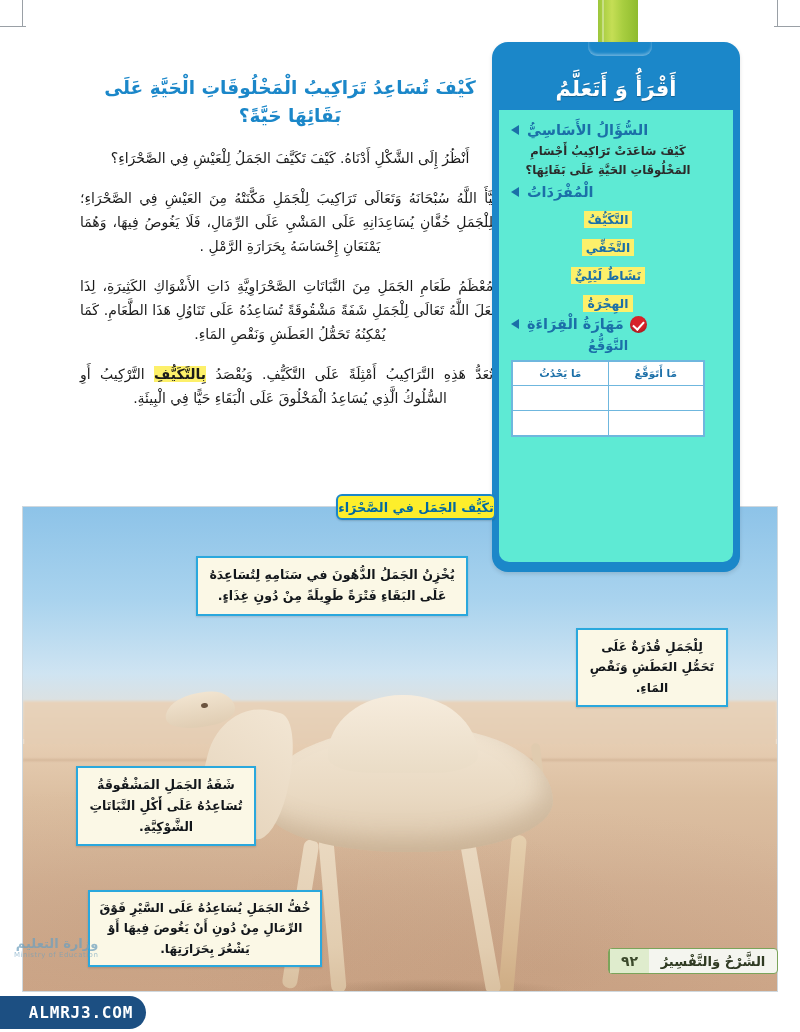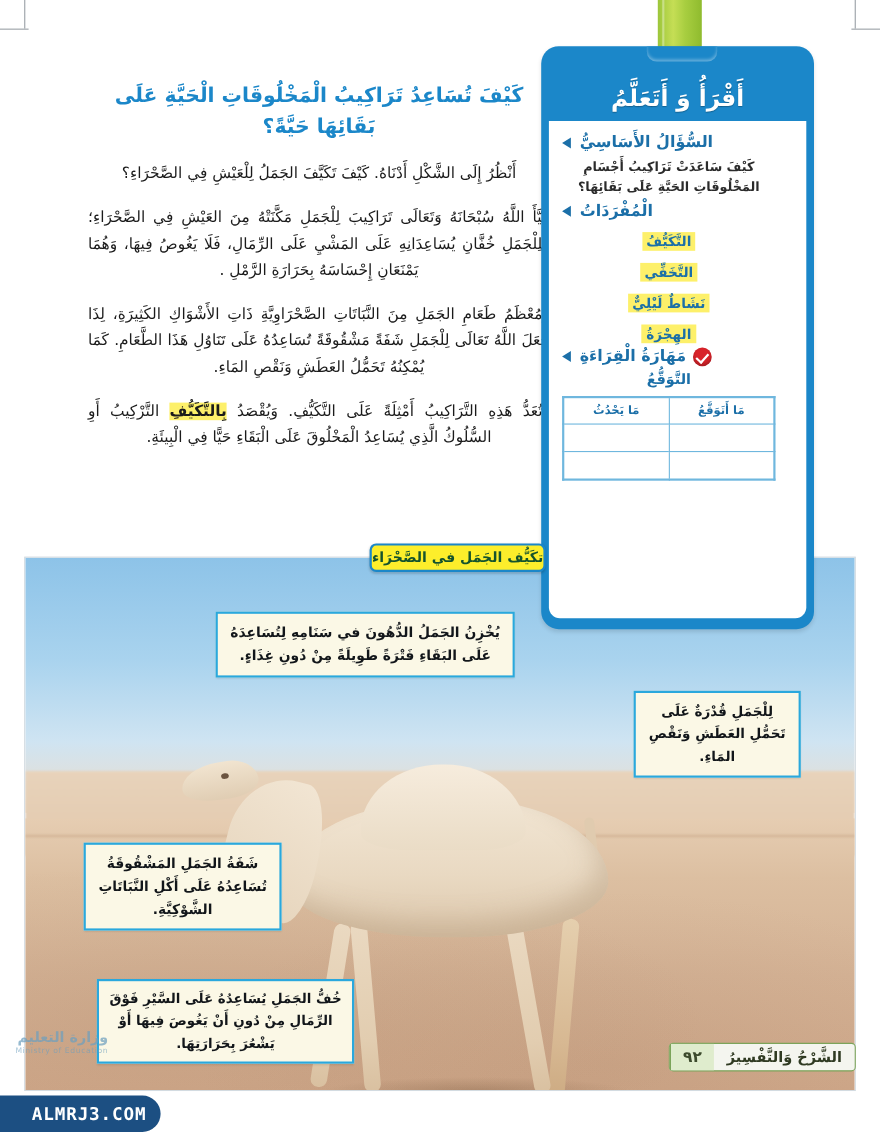--- a/index.html
+++ b/index.html
@@ -92,21 +92,21 @@
   .side-head-title {
     color: #ffffff;
     font-size: 21px;
     font-weight: bold;
     letter-spacing: 1px;
     text-shadow: 0 1px 1px rgba(0,0,0,.28);
   }
   .side-body {
     position: absolute;
     left: 7px; right: 7px; top: 68px; bottom: 10px;
-    background: #ffffff;
+    background: #5eead4;
     border-radius: 0 0 10px 10px;
     padding: 8px 28px 10px 12px;
   }
   .sec-head {
     display: flex; align-items: center; justify-content: flex-end;
     gap: 6px;
     color: #1b6fa8;
     font-weight: bold;
     font-size: 14.5px;
     margin-top: 4px;
@@ -171,21 +171,21 @@
 
   
   .caption-pill {
     position: absolute;
     left: 336px; top: 494px;
     width: 160px; height: 26px;
     background: #fdee2b;
     border: 2px solid #1b87c9;
     border-radius: 6px;
     display: flex; align-items: center; justify-content: center;
-    color: #14532d;
+    color: #0369a1;
     font-weight: bold;
     font-size: 12.8px;
     z-index: 6;
     box-shadow: 0 1px 2px rgba(0,0,0,.16);
   }
 
   
   .photo {
     position: absolute;
     left: 22px; top: 506px;

